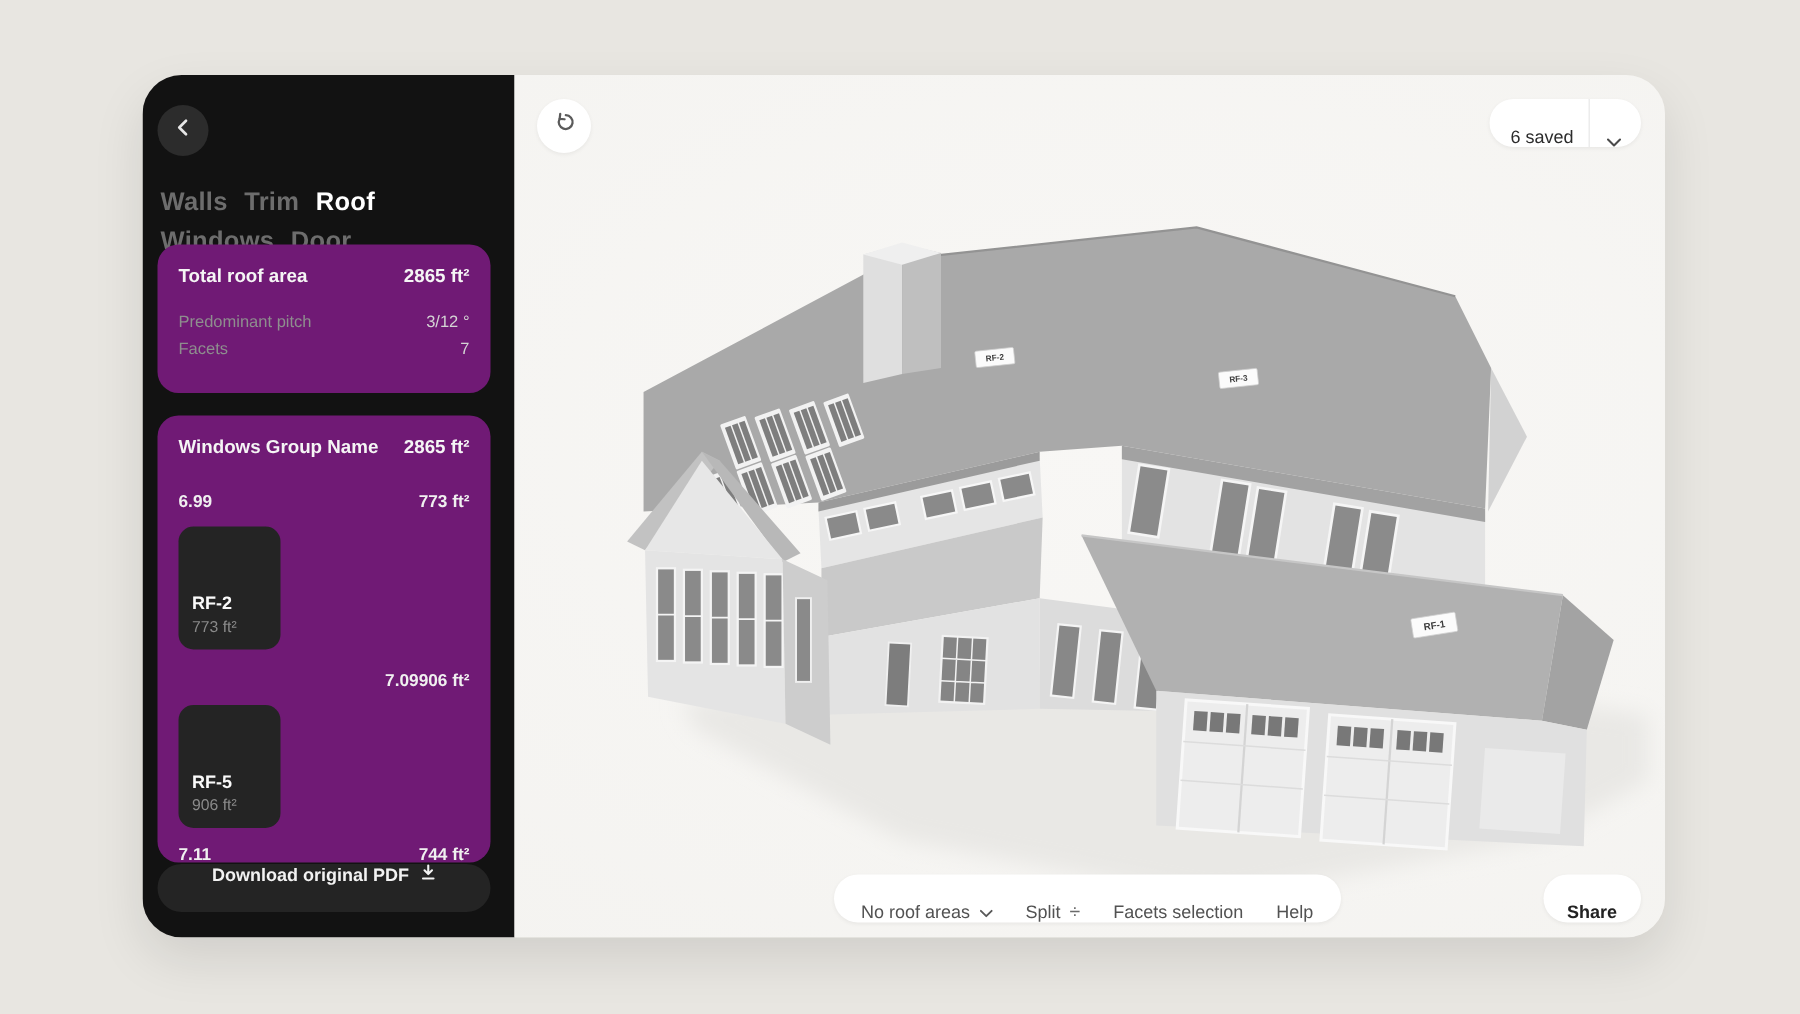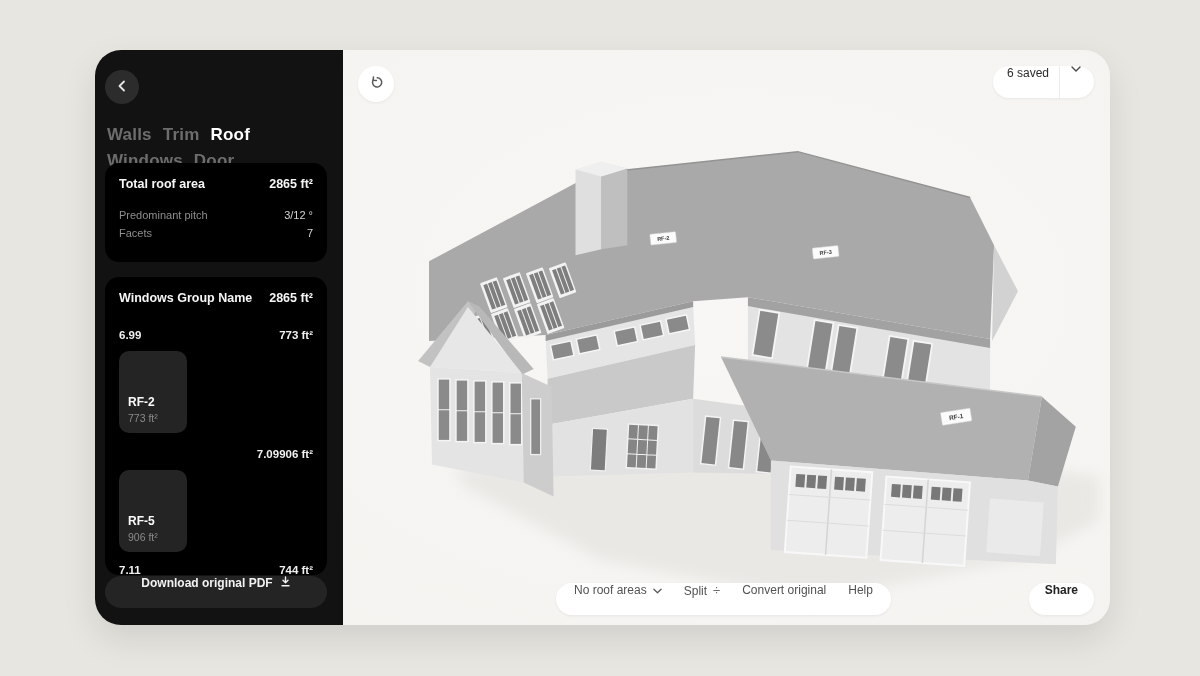--- a/index.html
+++ b/index.html
@@ -25,21 +25,21 @@
   }
   .tabs {
     position:absolute; left:12px; top:56px; width:186px;
     display:flex; flex-wrap:wrap; column-gap:11px; row-gap:0;
     font-size:17px; font-weight:bold; line-height:26px; color:#6d6d6d; letter-spacing:.2px;margin-top:16px;
   }
   .tab { cursor:pointer; }
   .tab.active { color:#ffffff; }
 
   .card {
-    position:absolute; left:10px; width:222px; background:#000000;
+    position:absolute; left:10px; width:222px; background:#701a75;
     border-radius:14px; padding:14px;
   }
   .card-summary { top:113px; height:99px; }
   .card-materials { top:227px; height:298px; overflow:hidden; }
 
   .crow { display:flex; justify-content:space-between; align-items:baseline; }
   .crow .t-bold { font-size:12.5px; font-weight:bold; color:#f5f5f5; }
   .crow .t-bold-sm { font-size:11.5px; font-weight:bold; color:#f0f0f0; }
   .meta { margin-top:6px; }
   .meta .lbl { font-size:11px; color:#8e8e8e; }
@@ -66,21 +66,21 @@
 
   
   .canvas {
     flex:1; position:relative;
     background:radial-gradient(120% 100% at 52% 42%, #f8f7f5 0%, #f3f2ef 100%);
   }
   .model { position:absolute; inset:0; width:100%; height:100%; }
 
   .pill {
     position:absolute; height:32px; background:#ffffff; border-radius:16px;
-    display:flex; align-items:flex-start; box-shadow:0 1px 3px rgba(0,0,0,.06);
+    display:flex; align-items:flex-end; box-shadow:0 1px 3px rgba(0,0,0,.06);
     font-size:12px; color:#3a3a3a;
   }
   .undo-btn {
     position:absolute; left:15px; top:16px; width:36px; height:36px; border-radius:50%;
     background:#ffffff; box-shadow:0 1px 3px rgba(0,0,0,.06);
     display:flex; align-items:center; justify-content:center; cursor:pointer;
   }
   .saved-pill { right:16px; top:16px; cursor:pointer; }
   .saved-pill .saved-label { padding:0 10px 0 14px; color:#2c2c2c; }
   .saved-pill .divider { width:1px; height:32px; background:#ececec; }
@@ -389,21 +389,21 @@
           <svg width="9" height="6" viewBox="0 0 10 6">
               <polyline points="1,1 5,5 9,1" fill="none" stroke="#5a5a5a" stroke-width="1.4" stroke-linecap="round" stroke-linejoin="round"></polyline>
             </svg>
         </span>
       </span>
       <span class="tb-item">
         <span>Split</span>
         <span class="divide-glyph">÷</span>
       </span>
       <span class="tb-item">
-        <span>Convert original</span>
+        <span>Facets selection</span>
       </span>
       <span class="tb-item">
         <span>Help</span>
       </span>
     </div>
 
     <div class="pill share-pill">
       <span>Share</span>
     </div>
   </div>

